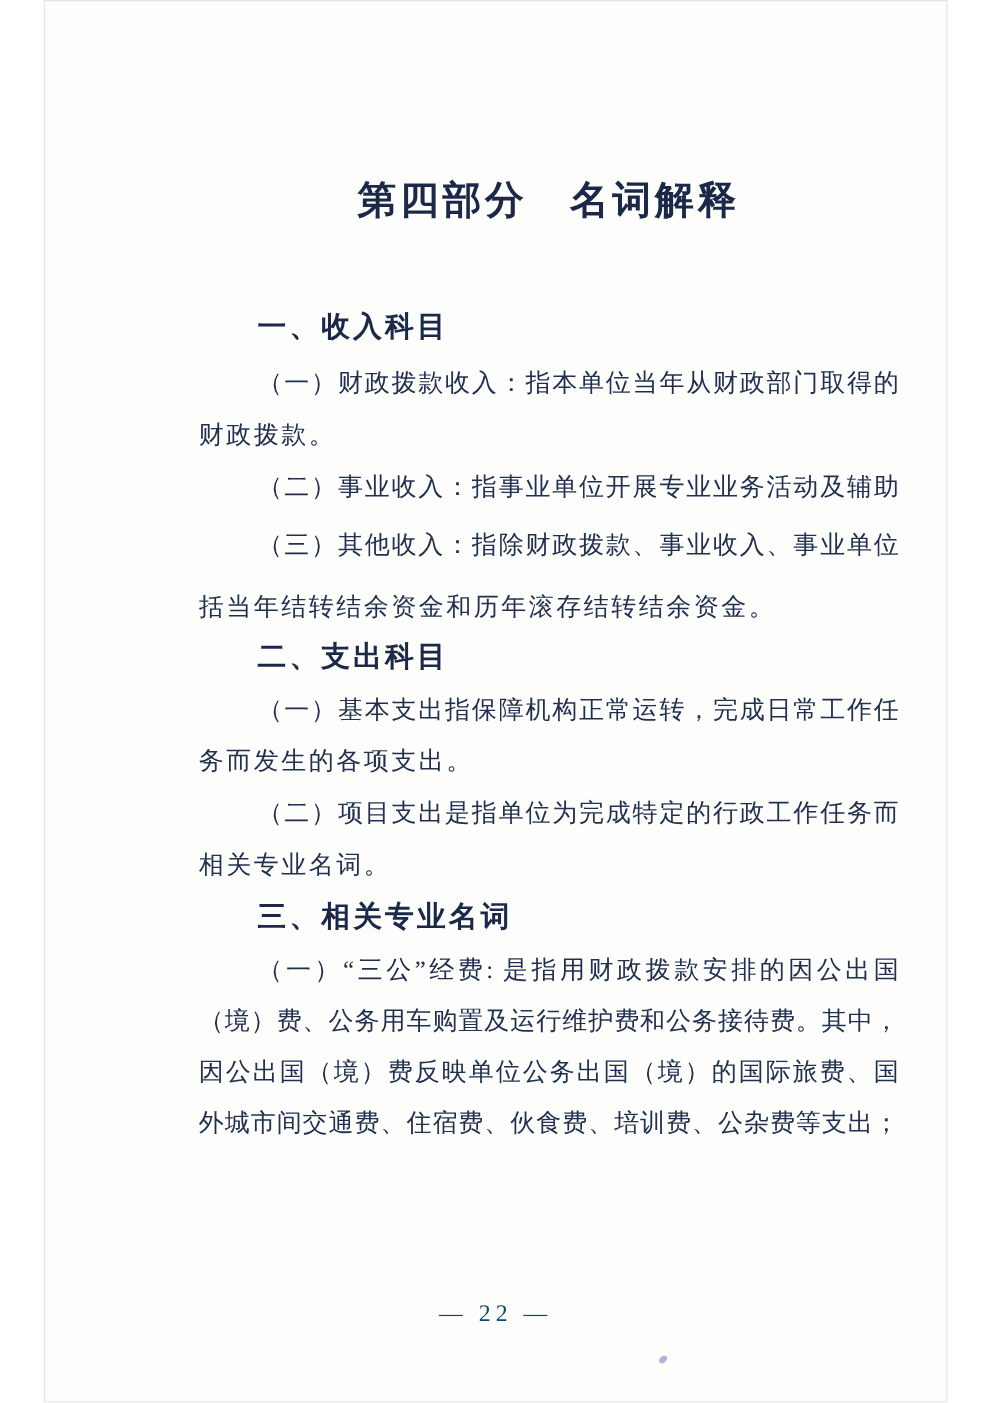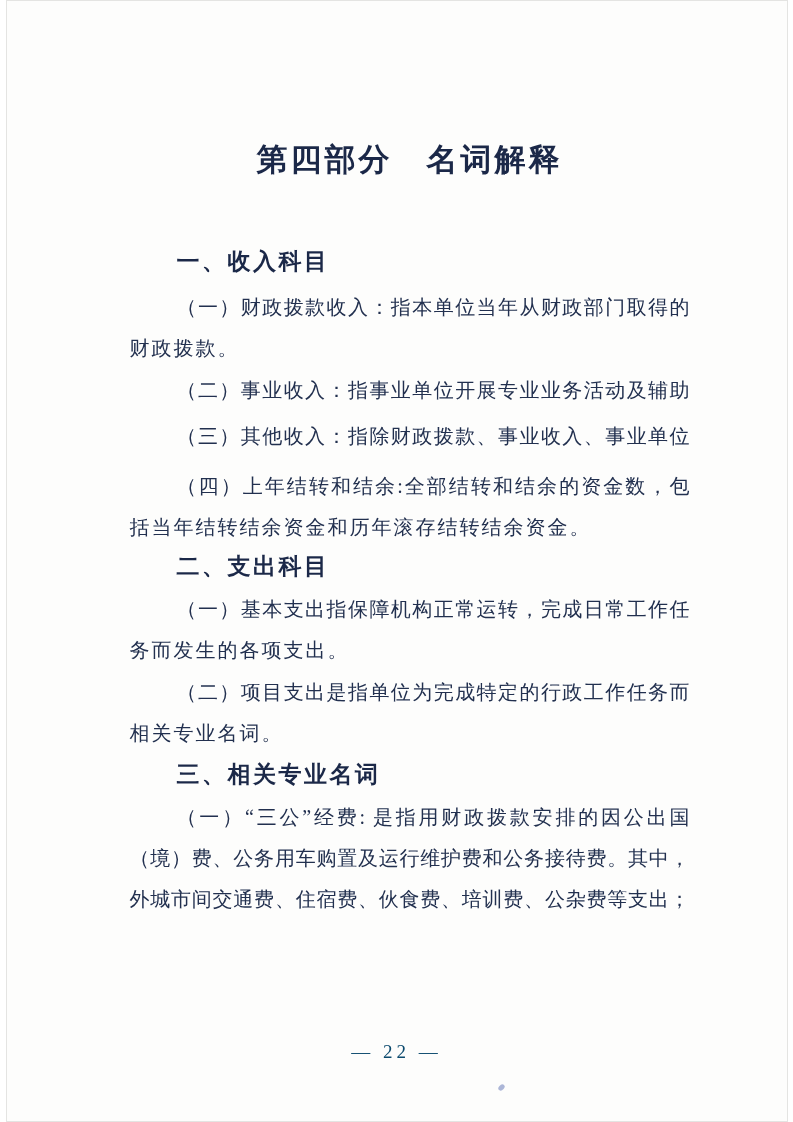--- a/index.html
+++ b/index.html
@@ -1,18 +1,18 @@
 <!DOCTYPE html>
 <html style="--ink: #22304f; --ink-dark: #1b2848;"><head>
 <meta charset="utf-8">
 <style>
   html, body { margin: 0; padding: 0; background: #ffffff; }
   .page {
     position: relative;
-    width: 782px;
+    width: 723px;
     height: 1122px;
     margin: 0 auto;
     background: #fdfdfc;
     border: 1px solid #e4e4e2;
     box-sizing: border-box;
     overflow: hidden;
     font-family: "Liberation Serif", serif;
     color: var(--ink, #22304f);
   }
   .title {
@@ -104,21 +104,20 @@
         <div class="line full indent">（一）财政拨款收入：指本单位当年从财政部门取得的</div>
         <div class="line last">财政拨款。</div>
       </div>
       <div class="para mt2">
         <div class="line full indent">（二）事业收入：指事业单位开展专业业务活动及辅助</div>
       </div>
       <div class="para mt3">
         <div class="line full indent">（三）其他收入：指除财政拨款、事业收入、事业单位</div>
       </div>
       <div class="para mt4">
-        <div class="line full indent">（四）上年结转和结余:全部结转和结余的资金数，包</div>
         <div class="line last">括当年结转结余资金和历年滚存结转结余资金。</div>
       </div>
     </section>
 
     <section>
       <div class="heading mtH2">二、支出科目</div>
       <div class="para mt5">
         <div class="line full indent">（一）基本支出指保障机构正常运转，完成日常工作任</div>
         <div class="line last">务而发生的各项支出。</div>
       </div>
@@ -126,20 +125,21 @@
         <div class="line full indent">（二）项目支出是指单位为完成特定的行政工作任务而</div>
         <div class="line last">相关专业名词。</div>
       </div>
     </section>
 
     <section>
       <div class="heading mtH3">三、相关专业名词</div>
       <div class="para mt7">
         <div class="line full indent">（一）“三公”经费: 是指用财政拨款安排的因公出国</div>
         <div class="line full">（境）费、公务用车购置及运行维护费和公务接待费。其中，</div>
+        <div class="line full">因公出国（境）费反映单位公务出国（境）的国际旅费、国</div>
         <div class="line full">外城市间交通费、住宿费、伙食费、培训费、公杂费等支出；</div>
       </div>
     </section>
 
   </div>
 
   <div class="pagenum">— 22 —</div>
 
   <div class="speck"></div>
 

